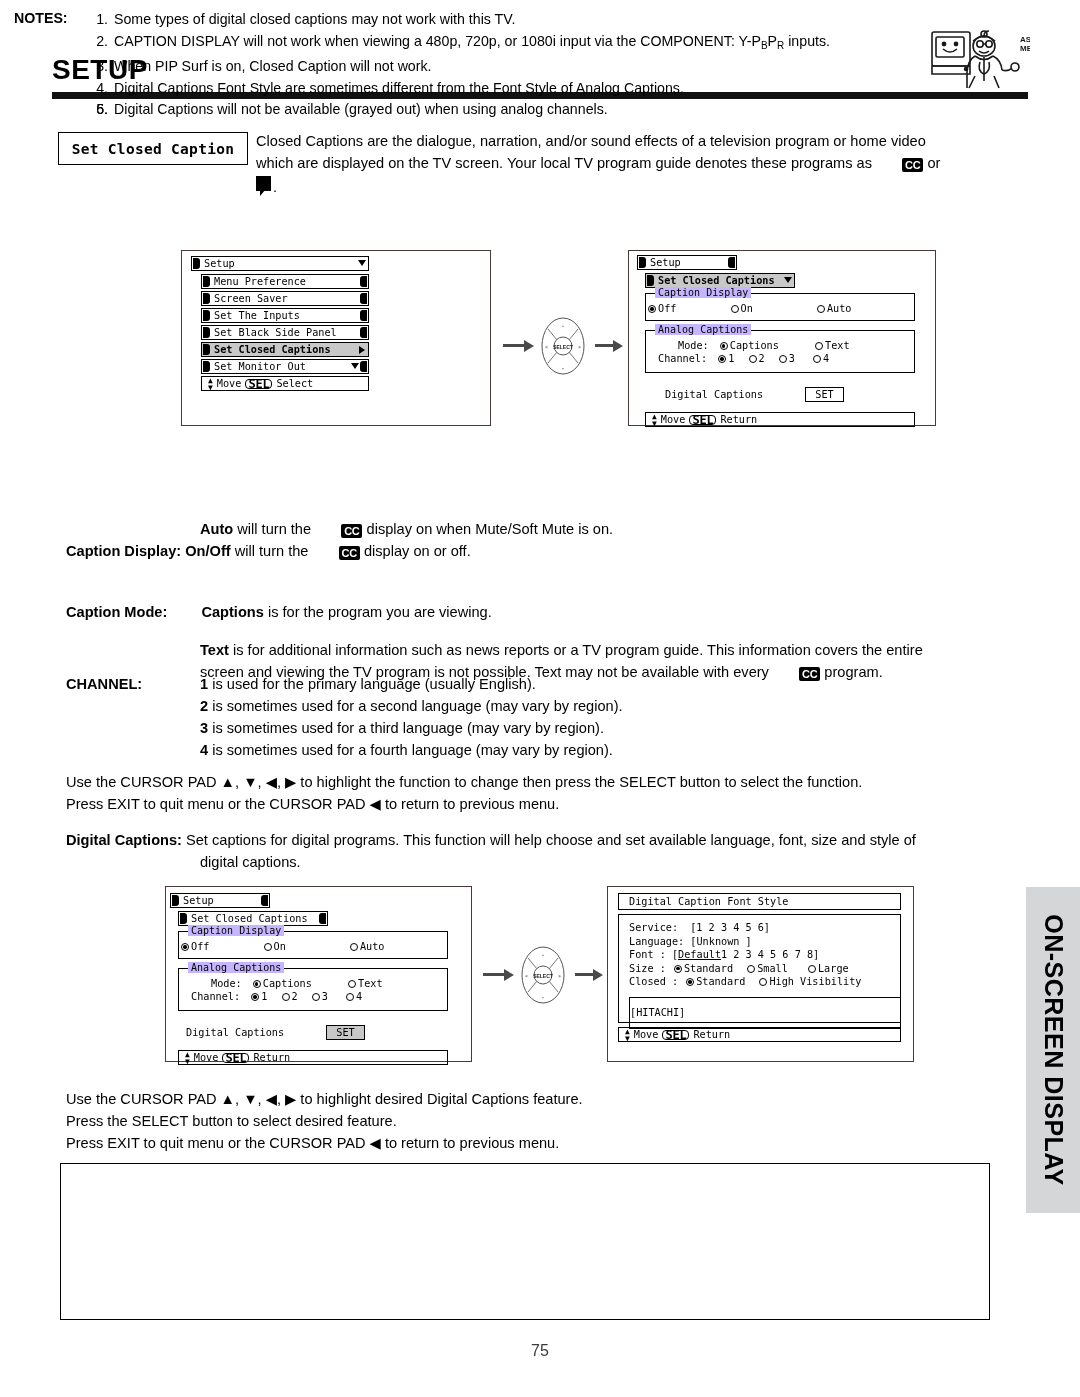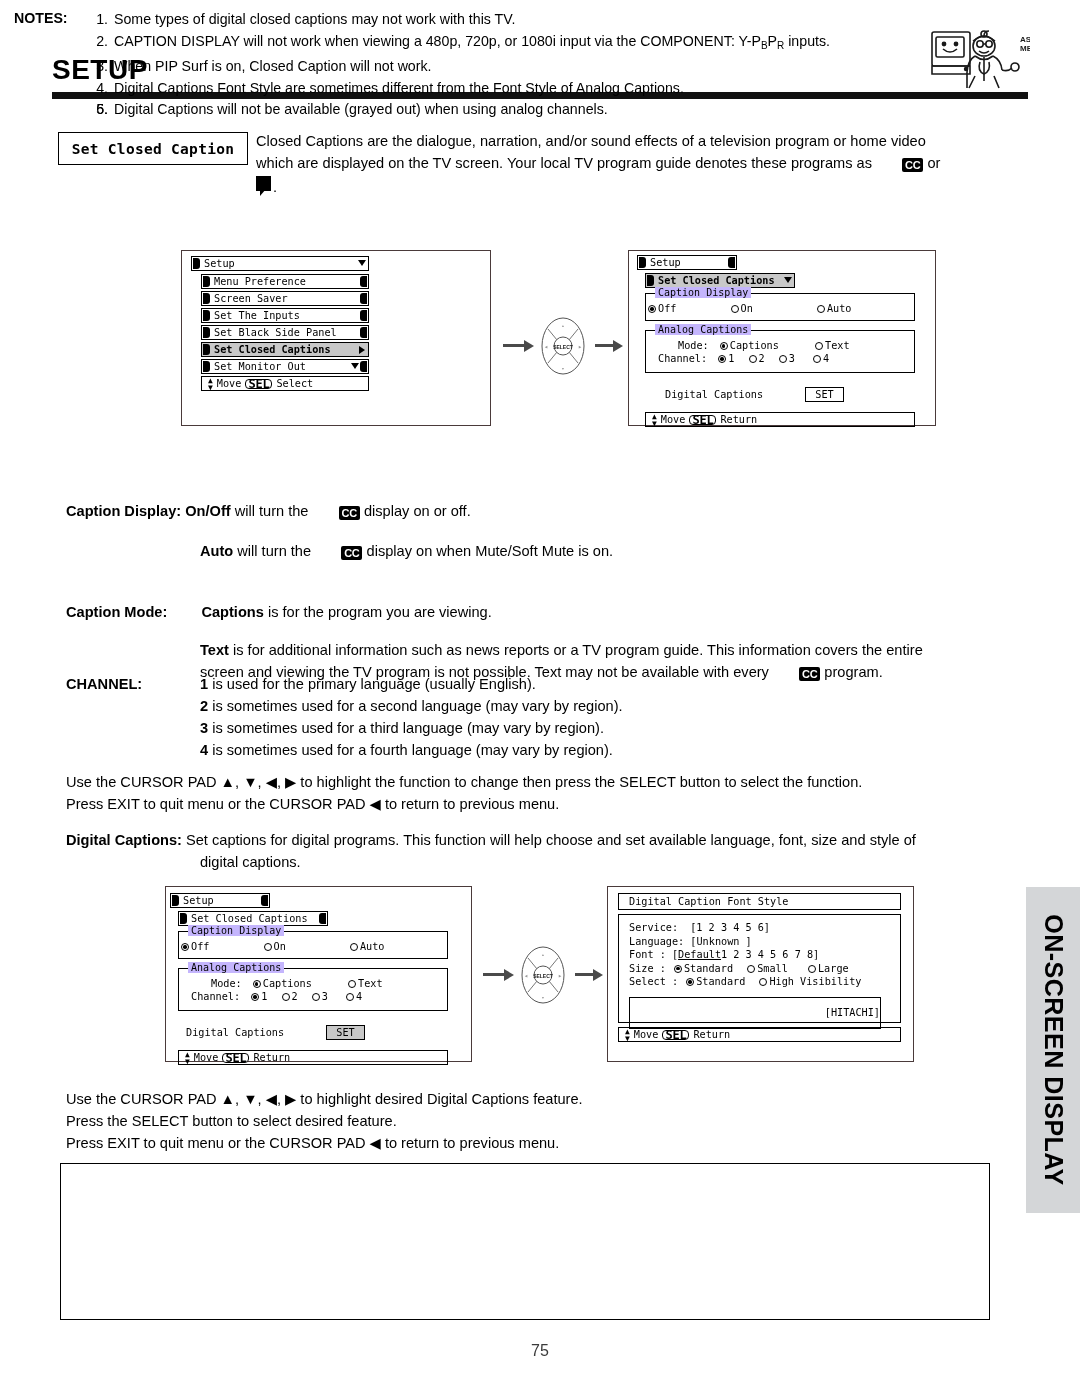--- a/index.html
+++ b/index.html
@@ -328,32 +328,32 @@
       <div class="footbar" style="width:270px;">
         <span class="updn">▲<br>▼</span>
         <span>Move</span>
         <span class="selkey">SEL</span>
         <span>Return</span>
       </div>
     </div>
   </div>
 
   <div class="txtblk" style="left:66px;top:500px;width:960px;">
+    <div style="position:relative;margin-top:18px;padding-left:134px;">
+      <span class="lbl">Auto</span>
+      <span>will turn the</span>
+      <span class="cc-badge">CC</span>
+      <span>display on when Mute/Soft Mute is on.</span>
+    </div>
     <div style="position:relative;">
       <span class="lbl">Caption Display:</span>
       <span class="lbl">On/Off</span>
       <span>will turn the</span>
       <span class="cc-badge">CC</span>
       <span>display on or off.</span>
-    </div>
-    <div style="position:relative;margin-top:18px;padding-left:134px;">
-      <span class="lbl">Auto</span>
-      <span>will turn the</span>
-      <span class="cc-badge">CC</span>
-      <span>display on when Mute/Soft Mute is on.</span>
     </div>
   </div>
 
   <div class="txtblk" style="left:66px;top:580px;width:960px;">
     <div style="position:relative;margin-top:21px;">
       <span class="lbl">Caption Mode:</span>
       <span class="lbl" style="margin-left:30px;">Captions</span>
       <span>is for the program you are viewing.</span>
     </div>
     <div style="position:relative;margin-top:16px;padding-left:134px;">
@@ -517,31 +517,31 @@
             <span class="rad on"></span><span>Standard</span>
           </span>
           <span class="opt" style="margin-left:8px;">
             <span class="rad"></span><span>Small</span>
           </span>
           <span class="opt" style="margin-left:14px;">
             <span class="rad"></span><span>Large</span>
           </span>
         </div>
         <div>
-          <span>Select   :</span>
+          <span>Closed   :</span>
           <span class="opt" style="margin-left:2px;">
             <span class="rad on"></span><span>Standard</span>
           </span>
           <span class="opt" style="margin-left:8px;">
             <span class="rad"></span><span>High Visibility</span>
           </span>
         </div>
       </div>
-      <div style="border:1.1px solid #000;box-sizing:border-box;width:252px;height:32px;margin-top:8px;
-                  display:flex;align-items:center;justify-content:flex-end;">
+      <div style="border:1.1px solid #000;box-sizing:border-box;width:272px;height:32px;margin-top:8px;
+                  display:flex;align-items:center;justify-content:flex-start;">
         <span>[HITACHI]</span>
       </div>
     </div>
     <div style="height:4px;"></div>
     <div class="footbar" style="width:283px;">
       <span class="updn">▲<br>▼</span>
       <span>Move</span>
       <span class="selkey">SEL</span>
       <span>Return</span>
     </div>

